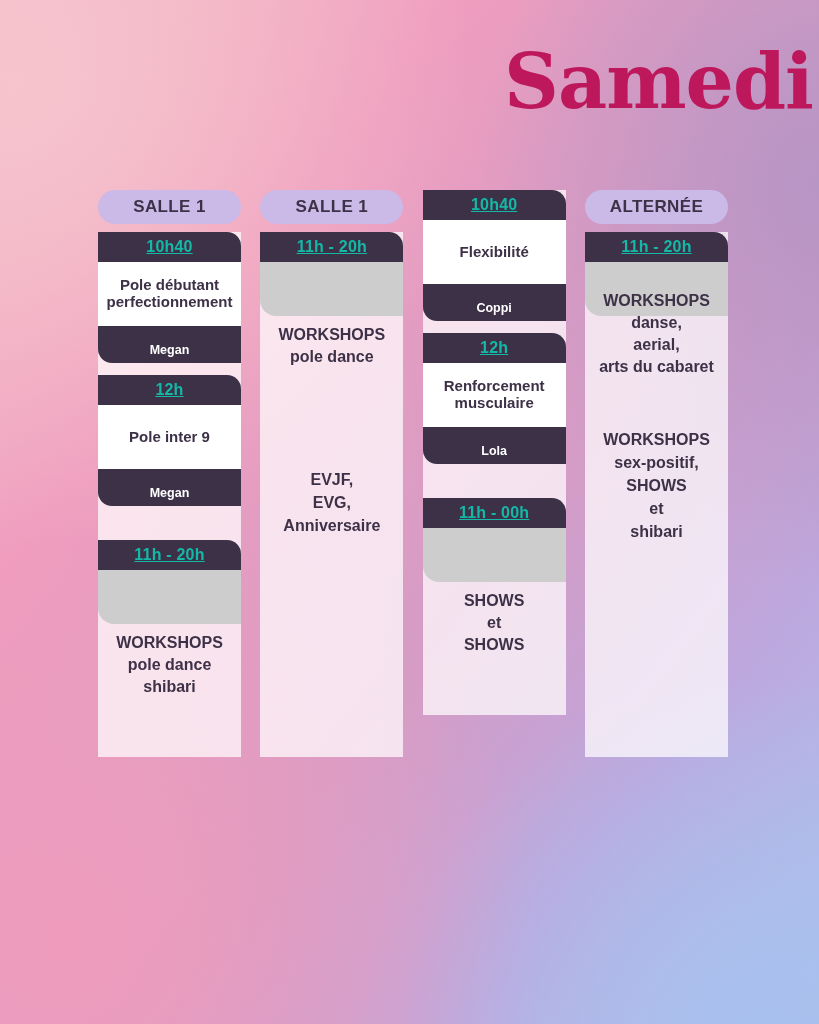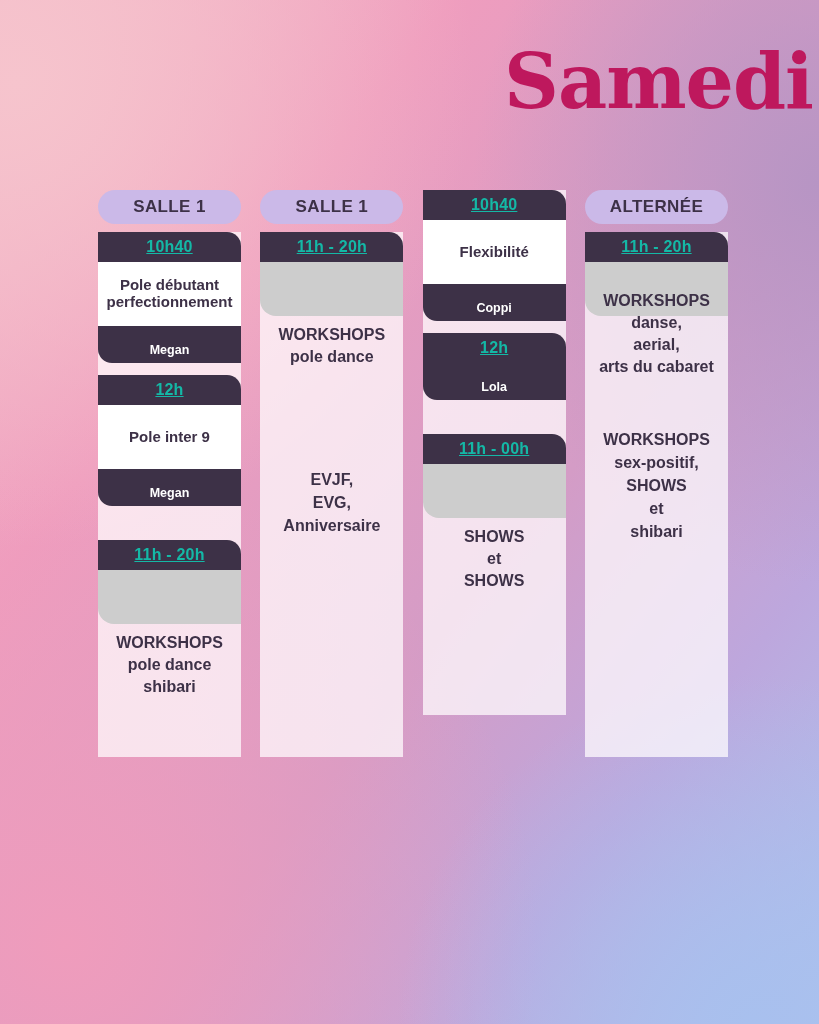--- a/index.html
+++ b/index.html
@@ -249,20 +249,24 @@
         <div class="card">
           <div class="card-time">10h40</div>
           <div class="card-body tall">
             <span>Flexibilité</span>
           </div>
           <div class="card-who">Coppi</div>
         </div>
 
         <div class="card">
           <div class="card-time">12h</div>
+          <div class="card-body tall">
+            <span>Renforcement</span>
+            <span>musculaire</span>
+          </div>
           <div class="card-who">Lola</div>
         </div>
 
         <div class="spacer-sm"></div>
 
         <div class="wblock">
           <div class="card-time">11h - 00h</div>
           <div class="media"></div>
           <div class="wtext">
             <span class="lead">SHOWS</span>

